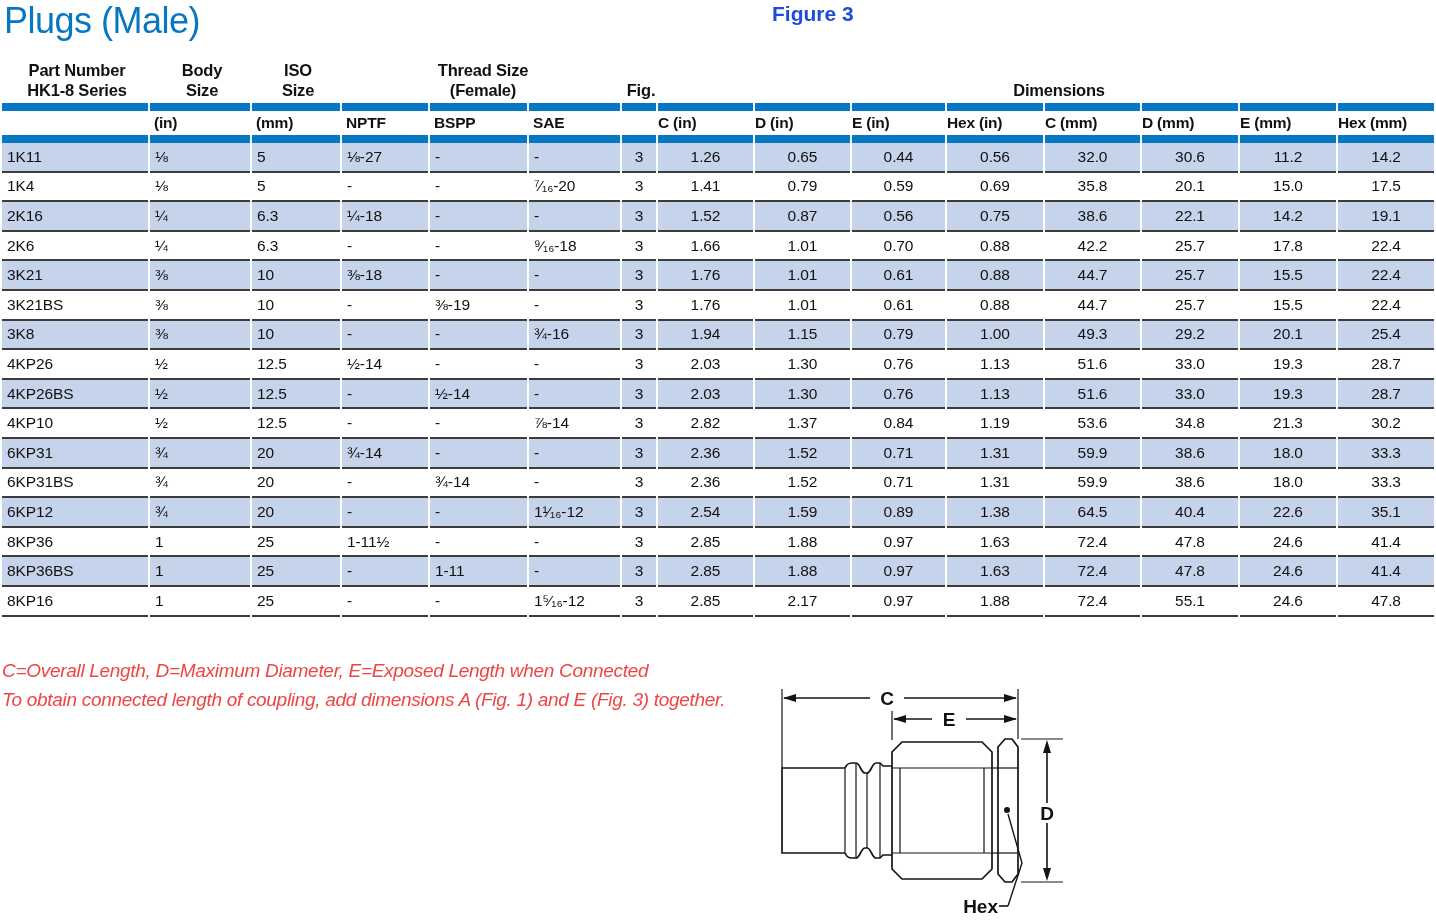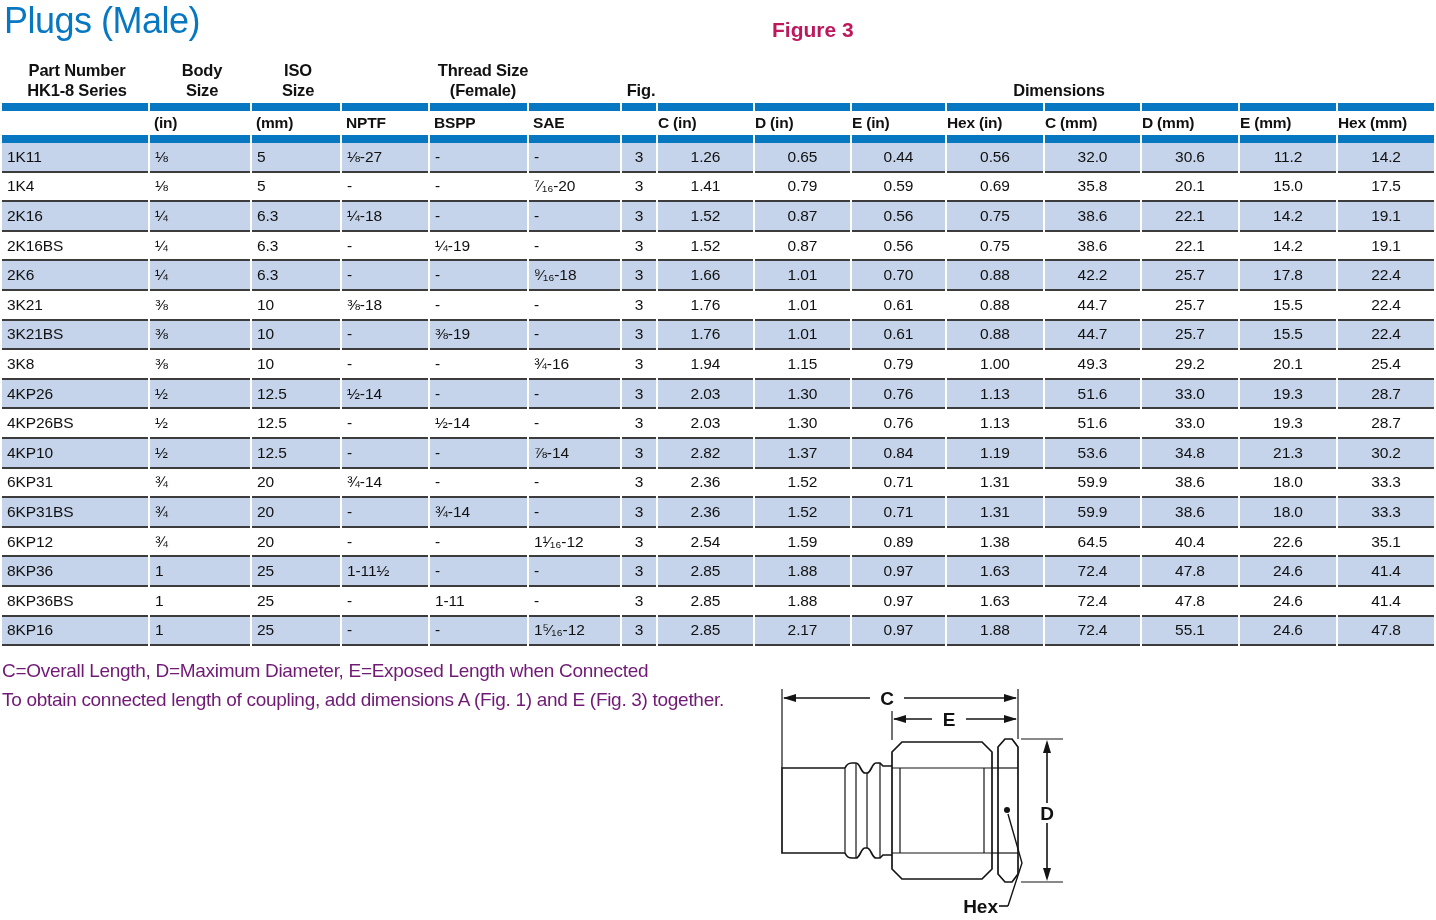--- a/index.html
+++ b/index.html
@@ -5,21 +5,21 @@
   :root{
     --brand:#0877C2; --bar:#0877C2; --shade:#C5D4EA; --rule:#3C3C3C; --ink:#141414;
   }
   html,body{margin:0;padding:0;background:#fff;}
   #screen{position:relative;width:1436px;height:920px;background:#fff;overflow:hidden;
           font-family:"Liberation Sans","DejaVu Sans",sans-serif;color:#111;}
 
   
   .page-title{position:absolute;top:0px;left:4px;font-size:36px;font-weight:normal;
               color:var(--brand);letter-spacing:-0.5px;}
-  .figure-label{position:absolute;top:2px;left:772px;font-size:21px;font-weight:bold;color:#be185d;margin-top:16px;}
+  .figure-label{position:absolute;top:2px;left:772px;font-size:21px;font-weight:bold;color:#1d4ed8;}
 
   
   table.plugs{position:absolute;top:52px;left:0;width:1436px;table-layout:fixed;
               border-collapse:separate;border-spacing:2px 0;}
   table.plugs th, table.plugs td{margin:0;overflow:hidden;white-space:nowrap;}
 
   tr.group-row th{height:48px;vertical-align:bottom;text-align:center;font-size:16.5px;
                   font-weight:bold;line-height:20px;padding:0 0 3px 4px;letter-spacing:-0.2px;}
   tr.group-row th span{display:block;}
   tr.group-row th.dim{padding-left:26px;}
@@ -32,21 +32,21 @@
   tr.sub-row td.c{}
 
   #data-body td{height:27.6px;vertical-align:middle;font-size:15.5px;
                 border-bottom:2px solid var(--rule);padding:0;letter-spacing:-0.1px;}
   #data-body td.l{text-align:left;padding-left:5px;}
   #data-body td.c{text-align:center;}
   #data-body tr:nth-child(odd) td{background:var(--shade);}
 
   
   .notes{position:absolute;top:656px;left:2px;font-size:19px;line-height:29px;
-         color:#701a75;letter-spacing:-0.3px;}
+         color:#ef4444;letter-spacing:-0.3px;font-style:italic;}
 
   
   .diagram{position:absolute;top:685px;left:770px;width:300px;height:235px;}
   .diagram text{font-family:"Liberation Sans","DejaVu Sans",sans-serif;font-weight:bold;
                 font-size:19px;fill:#111;}
 </style>
 </head>
 <body>
 
 <div id="screen">
@@ -197,37 +197,20 @@
           <td class="c">1.52</td>
           <td class="c">0.87</td>
           <td class="c">0.56</td>
           <td class="c">0.75</td>
           <td class="c">38.6</td>
           <td class="c">22.1</td>
           <td class="c">14.2</td>
           <td class="c">19.1</td>
         </tr>
         <tr>
-          <td class="l">2K16BS</td>
-          <td class="l">¼</td>
-          <td class="l">6.3</td>
-          <td class="l">-</td>
-          <td class="l">¼-19</td>
-          <td class="l">-</td>
-          <td class="c">3</td>
-          <td class="c">1.52</td>
-          <td class="c">0.87</td>
-          <td class="c">0.56</td>
-          <td class="c">0.75</td>
-          <td class="c">38.6</td>
-          <td class="c">22.1</td>
-          <td class="c">14.2</td>
-          <td class="c">19.1</td>
-        </tr>
-        <tr>
           <td class="l">2K6</td>
           <td class="l">¼</td>
           <td class="l">6.3</td>
           <td class="l">-</td>
           <td class="l">-</td>
           <td class="l">⁹⁄₁₆-18</td>
           <td class="c">3</td>
           <td class="c">1.66</td>
           <td class="c">1.01</td>
           <td class="c">0.70</td>

